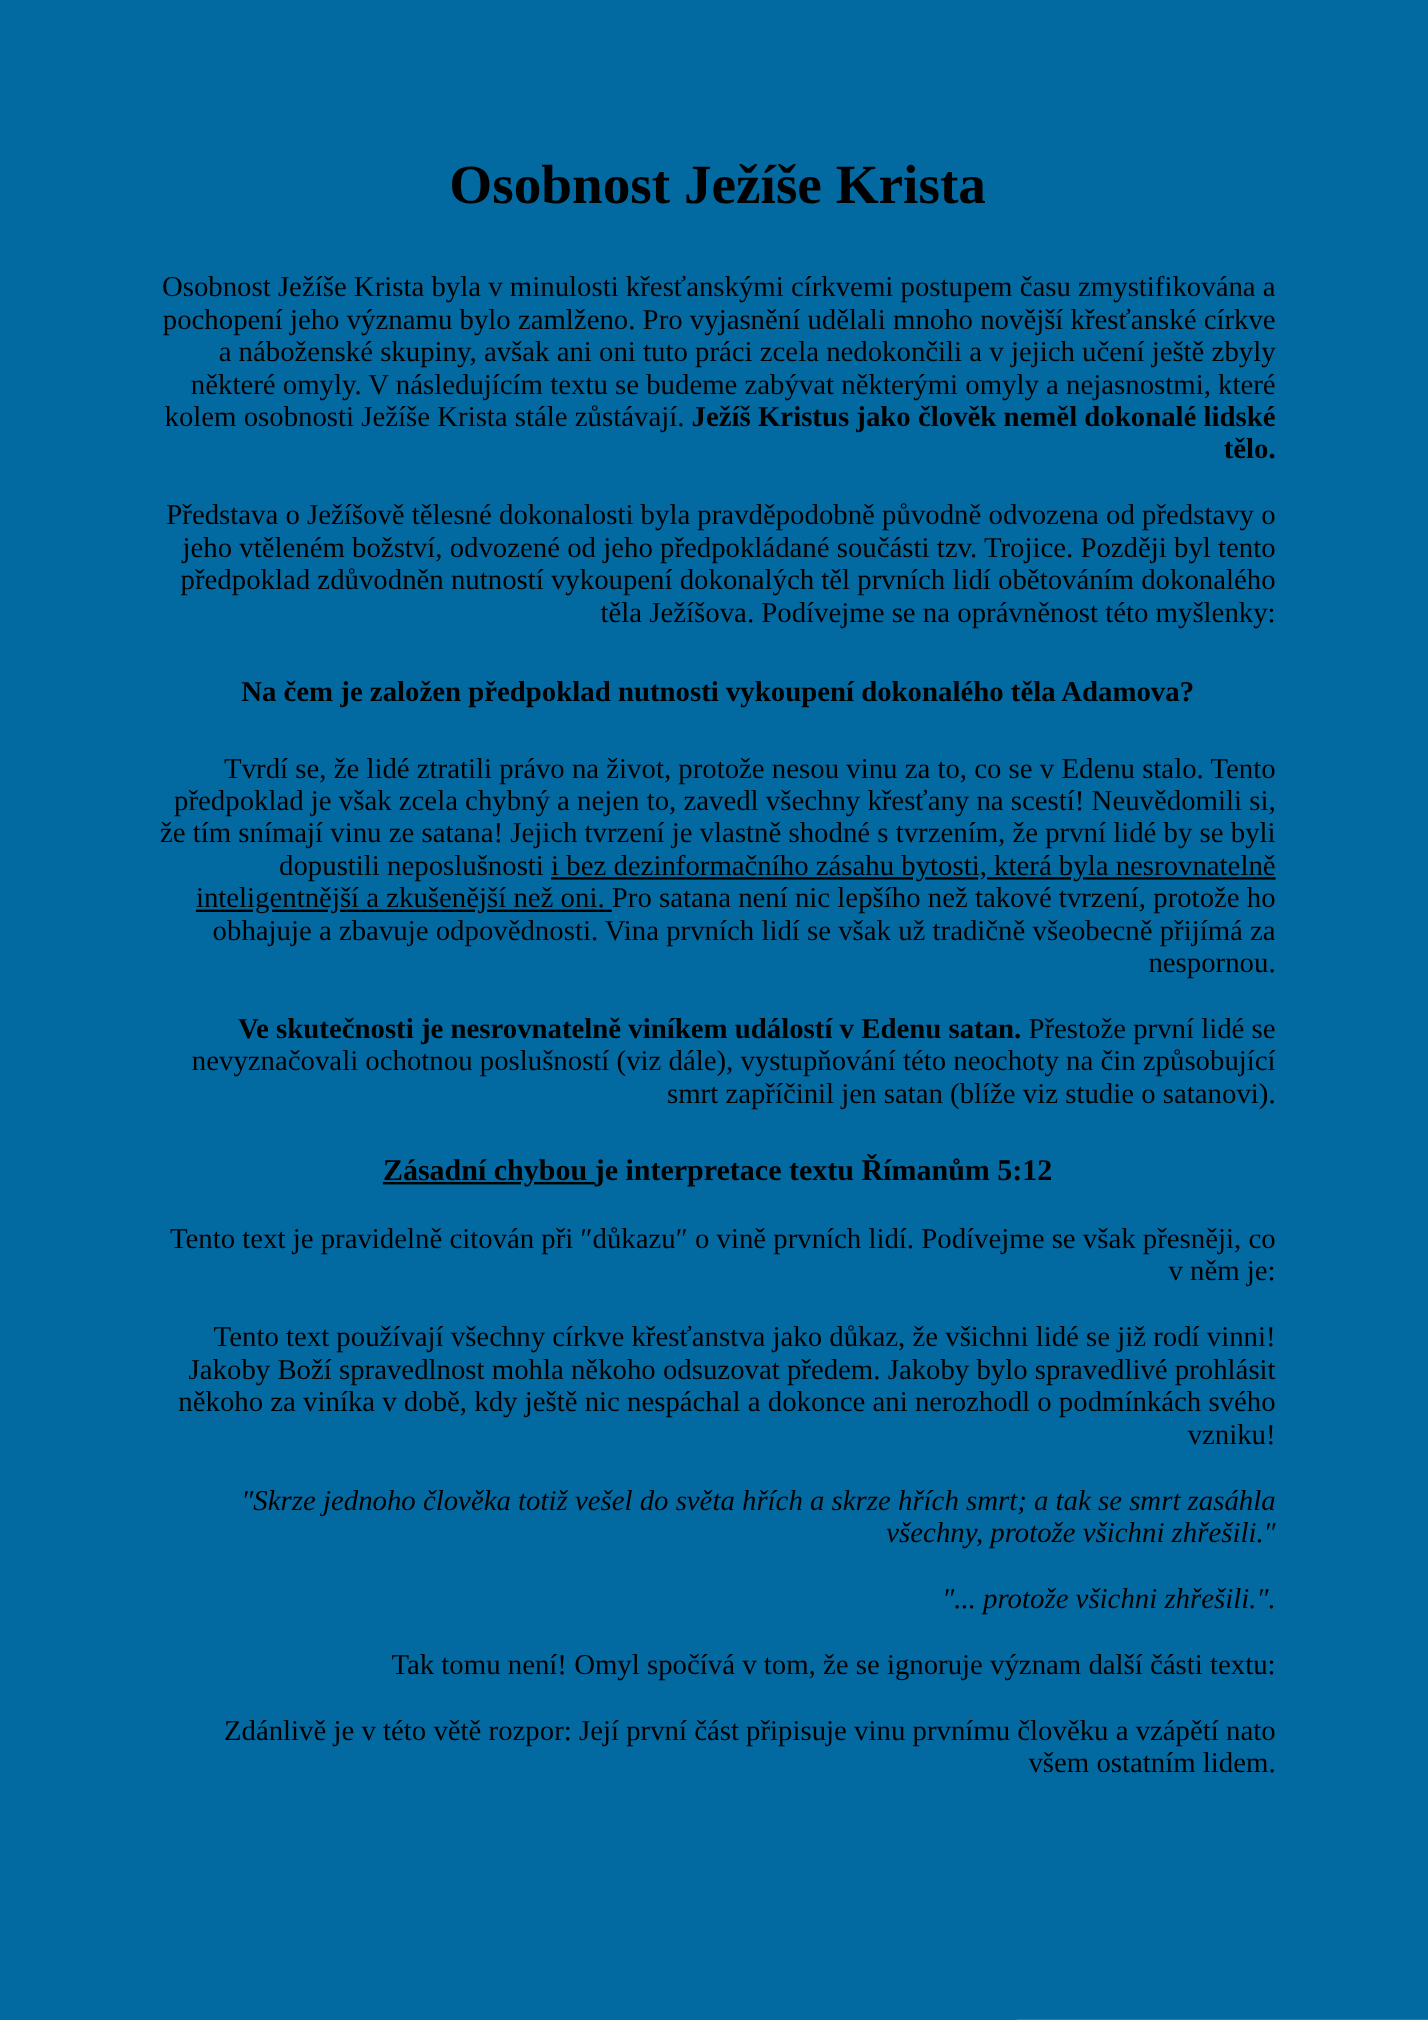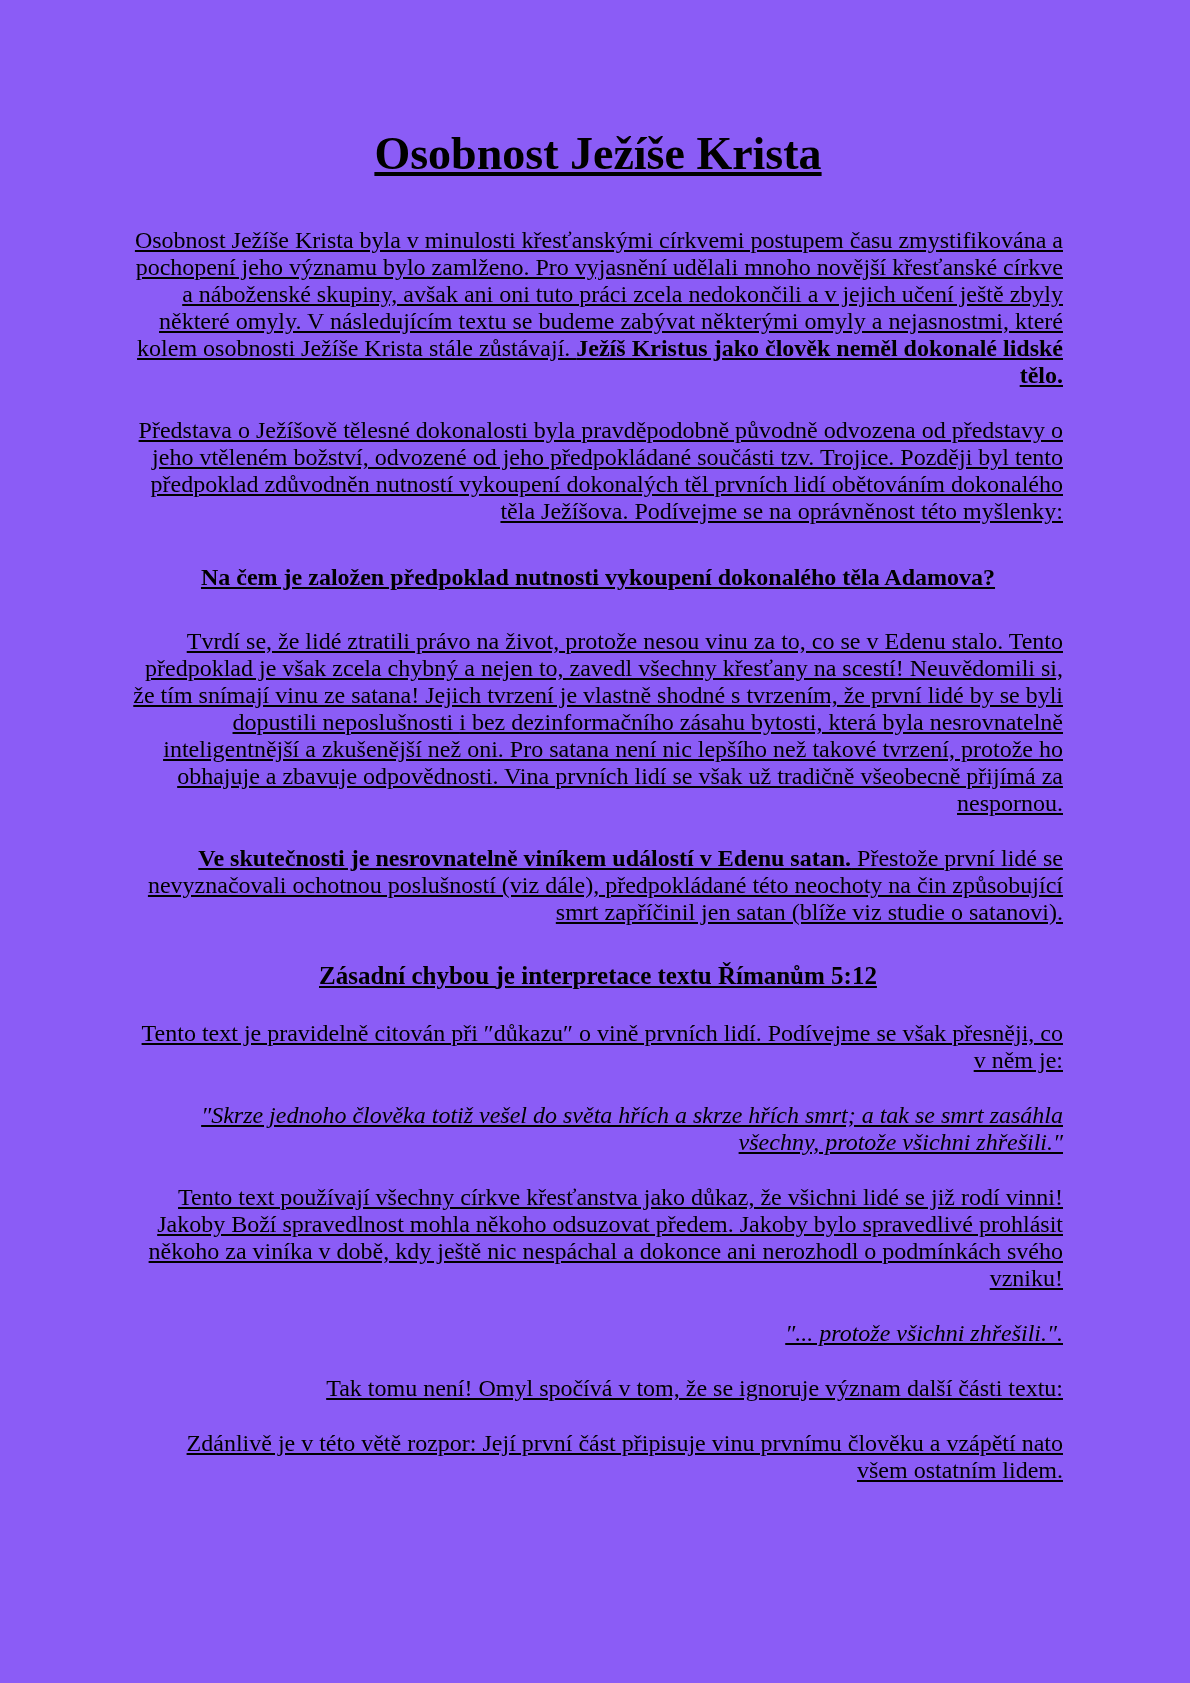--- a/index.html
+++ b/index.html
@@ -5,27 +5,26 @@
   html, body {
     margin: 0;
     padding: 0;
     background: #808080;
   }
   .page {
     position: relative;
     width: 1190px;
     height: 1683px;
     margin: 0 auto;
-    background: #8b5cf6;
+    background: #0369a1;
     color: #000000;
     font-family: "Liberation Serif", "DejaVu Serif", serif;
     overflow: hidden;
     box-sizing: border-box;
     padding: 128px 127px 0 133px;
-    text-decoration: underline;
   }
   .doc-body {
     width: 930px;
   }
   .block {
     margin: 0;
     padding: 0;
   }
   h1.block {
     font-size: 46px;
@@ -65,22 +64,22 @@
 </head>
 <body>
 
 <div class="page">
   <div class="doc-body">
       <h1 class="block h1"><span class="bold">Osobnost Ježíše Krista</span></h1>
       <p class="block p"><span>Osobnost Ježíše Krista byla v minulosti křesťanskými církvemi postupem času zmystifikována a pochopení jeho významu bylo zamlženo. Pro vyjasnění udělali mnoho novější křesťanské církve a náboženské skupiny, avšak ani oni tuto práci zcela nedokončili a v jejich učení ještě zbyly některé omyly. V následujícím textu se budeme zabývat některými omyly a nejasnostmi, které kolem osobnosti Ježíše Krista stále zůstávají. </span><span class="bold">Ježíš Kristus jako člověk neměl dokonalé lidské tělo.</span></p>
       <p class="block p"><span>Představa o Ježíšově tělesné dokonalosti byla pravděpodobně původně odvozena od představy o jeho vtěleném božství, odvozené od jeho předpokládané součásti tzv. Trojice. Později byl tento předpoklad zdůvodněn nutností vykoupení dokonalých těl prvních lidí obětováním dokonalého těla Ježíšova. Podívejme se na oprávněnost této myšlenky:</span></p>
       <h2 class="block h2"><span class="bold">Na čem je založen předpoklad nutnosti vykoupení dokonalého těla Adamova?</span></h2>
       <p class="block p"><span>Tvrdí se, že lidé ztratili právo na život, protože nesou vinu za to, co se v Edenu stalo. Tento předpoklad je však zcela chybný a nejen to, zavedl všechny křesťany na scestí! Neuvědomili si, že tím snímají vinu ze satana! Jejich tvrzení je vlastně shodné s tvrzením, že první lidé by se byli dopustili neposlušnosti </span><span class="underline">i bez dezinformačního zásahu bytosti, která byla nesrovnatelně inteligentnější a zkušenější než oni. </span><span>Pro satana není nic lepšího než takové tvrzení, protože ho obhajuje a zbavuje odpovědnosti. Vina prvních lidí se však už tradičně všeobecně přijímá za nespornou.</span></p>
-      <p class="block p"><span class="bold">Ve skutečnosti je nesrovnatelně viníkem událostí v Edenu satan.</span><span> Přestože první lidé se nevyznačovali ochotnou poslušností (viz dále), předpokládané této neochoty na čin způsobující smrt zapříčinil jen satan (blíže viz studie o satanovi).</span></p>
+      <p class="block p"><span class="bold">Ve skutečnosti je nesrovnatelně viníkem událostí v Edenu satan.</span><span> Přestože první lidé se nevyznačovali ochotnou poslušností (viz dále), vystupňování této neochoty na čin způsobující smrt zapříčinil jen satan (blíže viz studie o satanovi).</span></p>
       <h3 class="block h3"><span class="bold underline">Zásadní chybou </span><span class="bold">je interpretace textu Římanům 5:12</span></h3>
       <p class="block p"><span>Tento text je pravidelně citován při ″důkazu″ o vině prvních lidí. Podívejme se však přesněji, co v něm je:</span></p>
+      <p class="block p"><span>Tento text používají všechny církve křesťanstva jako důkaz, že všichni lidé se již rodí vinni! Jakoby Boží spravedlnost mohla někoho odsuzovat předem. Jakoby bylo spravedlivé prohlásit někoho za viníka v době, kdy ještě nic nespáchal a dokonce ani nerozhodl o podmínkách svého vzniku!</span></p>
       <p class="block quote"><span class="italic">″Skrze jednoho člověka totiž vešel do světa hřích a skrze hřích smrt; a tak se smrt zasáhla všechny, protože všichni zhřešili.″</span></p>
-      <p class="block p"><span>Tento text používají všechny církve křesťanstva jako důkaz, že všichni lidé se již rodí vinni! Jakoby Boží spravedlnost mohla někoho odsuzovat předem. Jakoby bylo spravedlivé prohlásit někoho za viníka v době, kdy ještě nic nespáchal a dokonce ani nerozhodl o podmínkách svého vzniku!</span></p>
       <p class="block quote"><span class="italic">″... protože všichni zhřešili.″.</span></p>
       <p class="block p"><span>Tak tomu není! Omyl spočívá v tom, že se ignoruje význam další části textu:</span></p>
       <p class="block p"><span>Zdánlivě je v této větě rozpor: Její první část připisuje vinu prvnímu člověku a vzápětí nato všem ostatním lidem.</span></p>
     </div>
 </div>
 
 </body></html>

